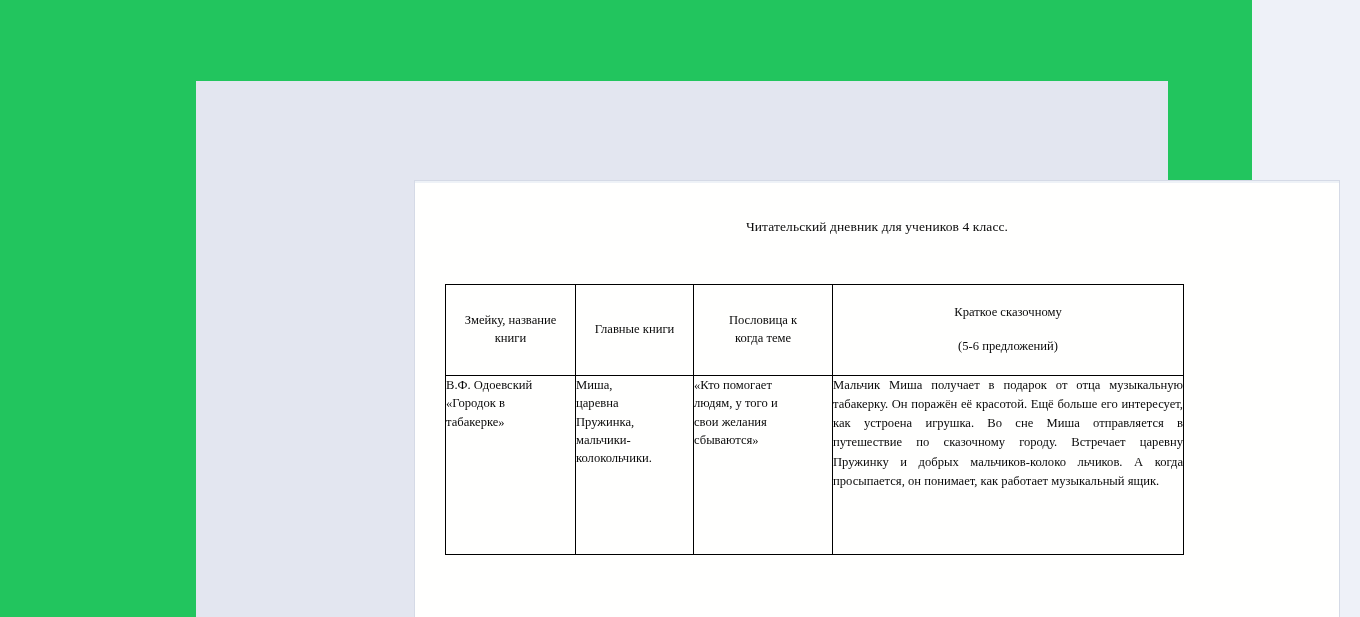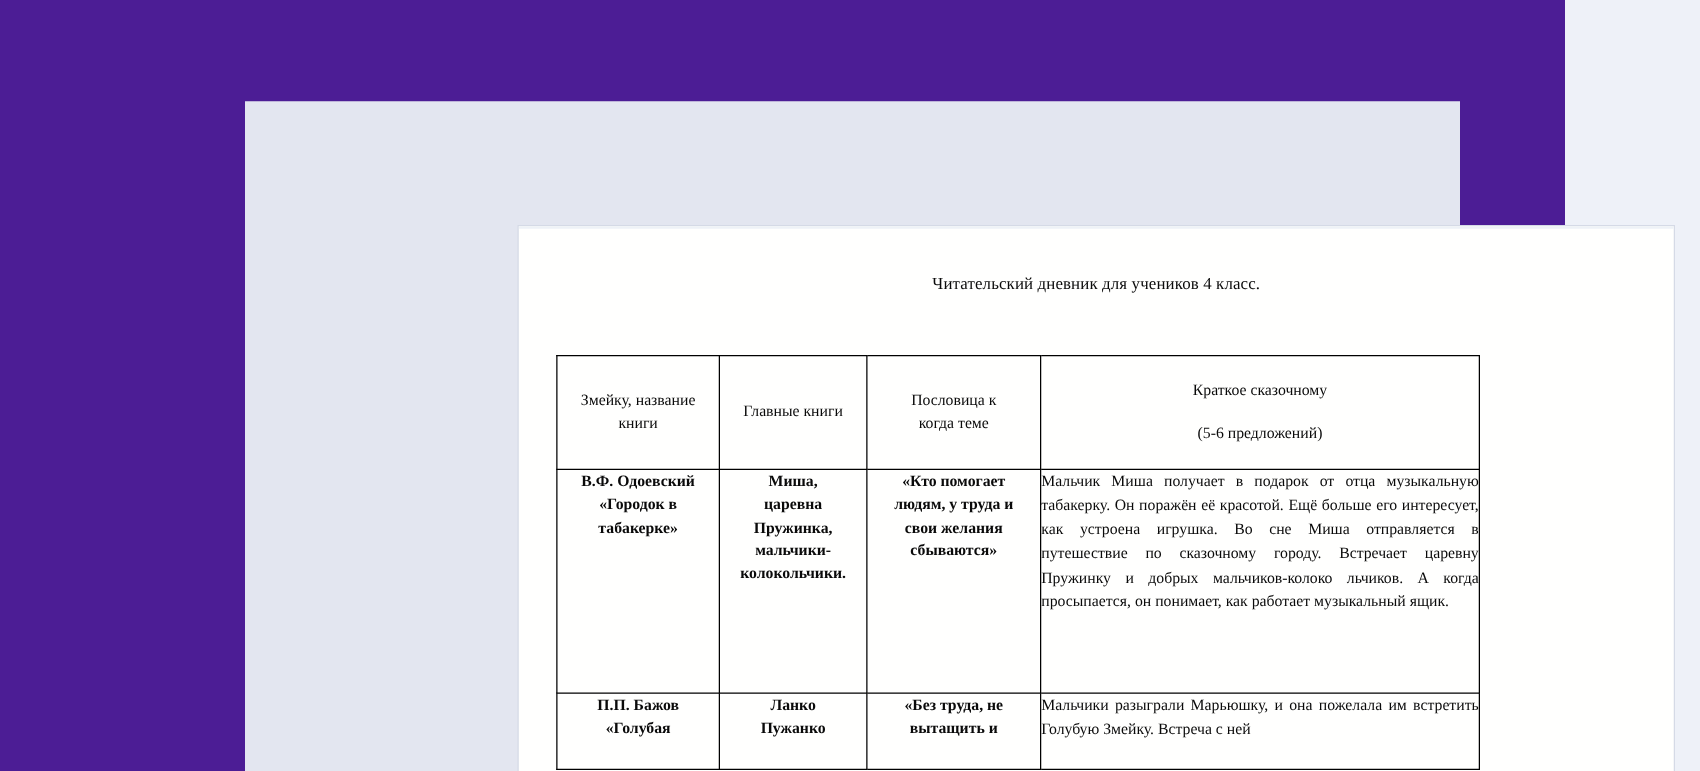--- a/index.html
+++ b/index.html
@@ -12,21 +12,21 @@
     overflow: hidden;
     background: #eef1f8;
     font-family: "Liberation Serif", serif;
   }
 
   
   #viewport {
     position: relative;
     width: 1252px;
     height: 617px;
-    background: #4c1d95;
+    background: #22c55e;
   }
 
   
   #doc-shell {
     position: absolute;
     left: 196px;
     top: 81px;
     width: 972px;
     height: 536px;
     background: #e3e6f0;
@@ -103,24 +103,22 @@
     padding: 0 8px;
     line-height: 1.42;
   }
   .hdr-inner .sub {
     display: block;
     margin-top: 16px;
   }
 
   
   .cell-center {
-    text-align: center;
     padding: 16px 8px 10px 8px;
     line-height: 1.45;
-    font-weight: bold;
   }
   .cell-justify {
     text-align: justify;
     text-justify: inter-word;
     padding: 13px 9px 10px 9px;
     line-height: 1.52;
     hyphens: none;
   }
   .row-main > td { height: 178px; }
   .row-clipped > td { height: 60px; }
@@ -172,32 +170,23 @@
           <tr class="row-main">
             <td class="cell-center nowrapish">В.Ф. Одоевский
 «Городок в
 табакерке»</td>
             <td class="cell-center nowrapish">Миша,
 царевна
 Пружинка,
 мальчики-
 колокольчики.</td>
             <td class="cell-center nowrapish">«Кто помогает
-людям, у труда и
+людям, у того и
 свои желания
 сбываются»</td>
             <td class="cell-justify">Мальчик Миша получает в подарок от отца музыкальную табакерку. Он поражён её красотой. Ещё больше его интересует, как устроена игрушка. Во сне Миша отправляется в путешествие по сказочному городу. Встречает царевну Пружинку и добрых мальчиков-колоко льчиков. А когда просыпается, он понимает, как работает музыкальный ящик.</td>
-          </tr>
-          <tr class="row-clipped">
-            <td class="cell-center nowrapish">П.П. Бажов
-«Голубая</td>
-            <td class="cell-center nowrapish">Ланко
-Пужанко</td>
-            <td class="cell-center nowrapish">«Без труда, не
-вытащить и</td>
-            <td class="cell-justify">Мальчики разыграли Марьюшку, и она пожелала им встретить Голубую Змейку. Встреча с ней</td>
           </tr>
         </tbody>
       </table>
 
     </div>
   </div>
 </div>
 
 </body></html>

